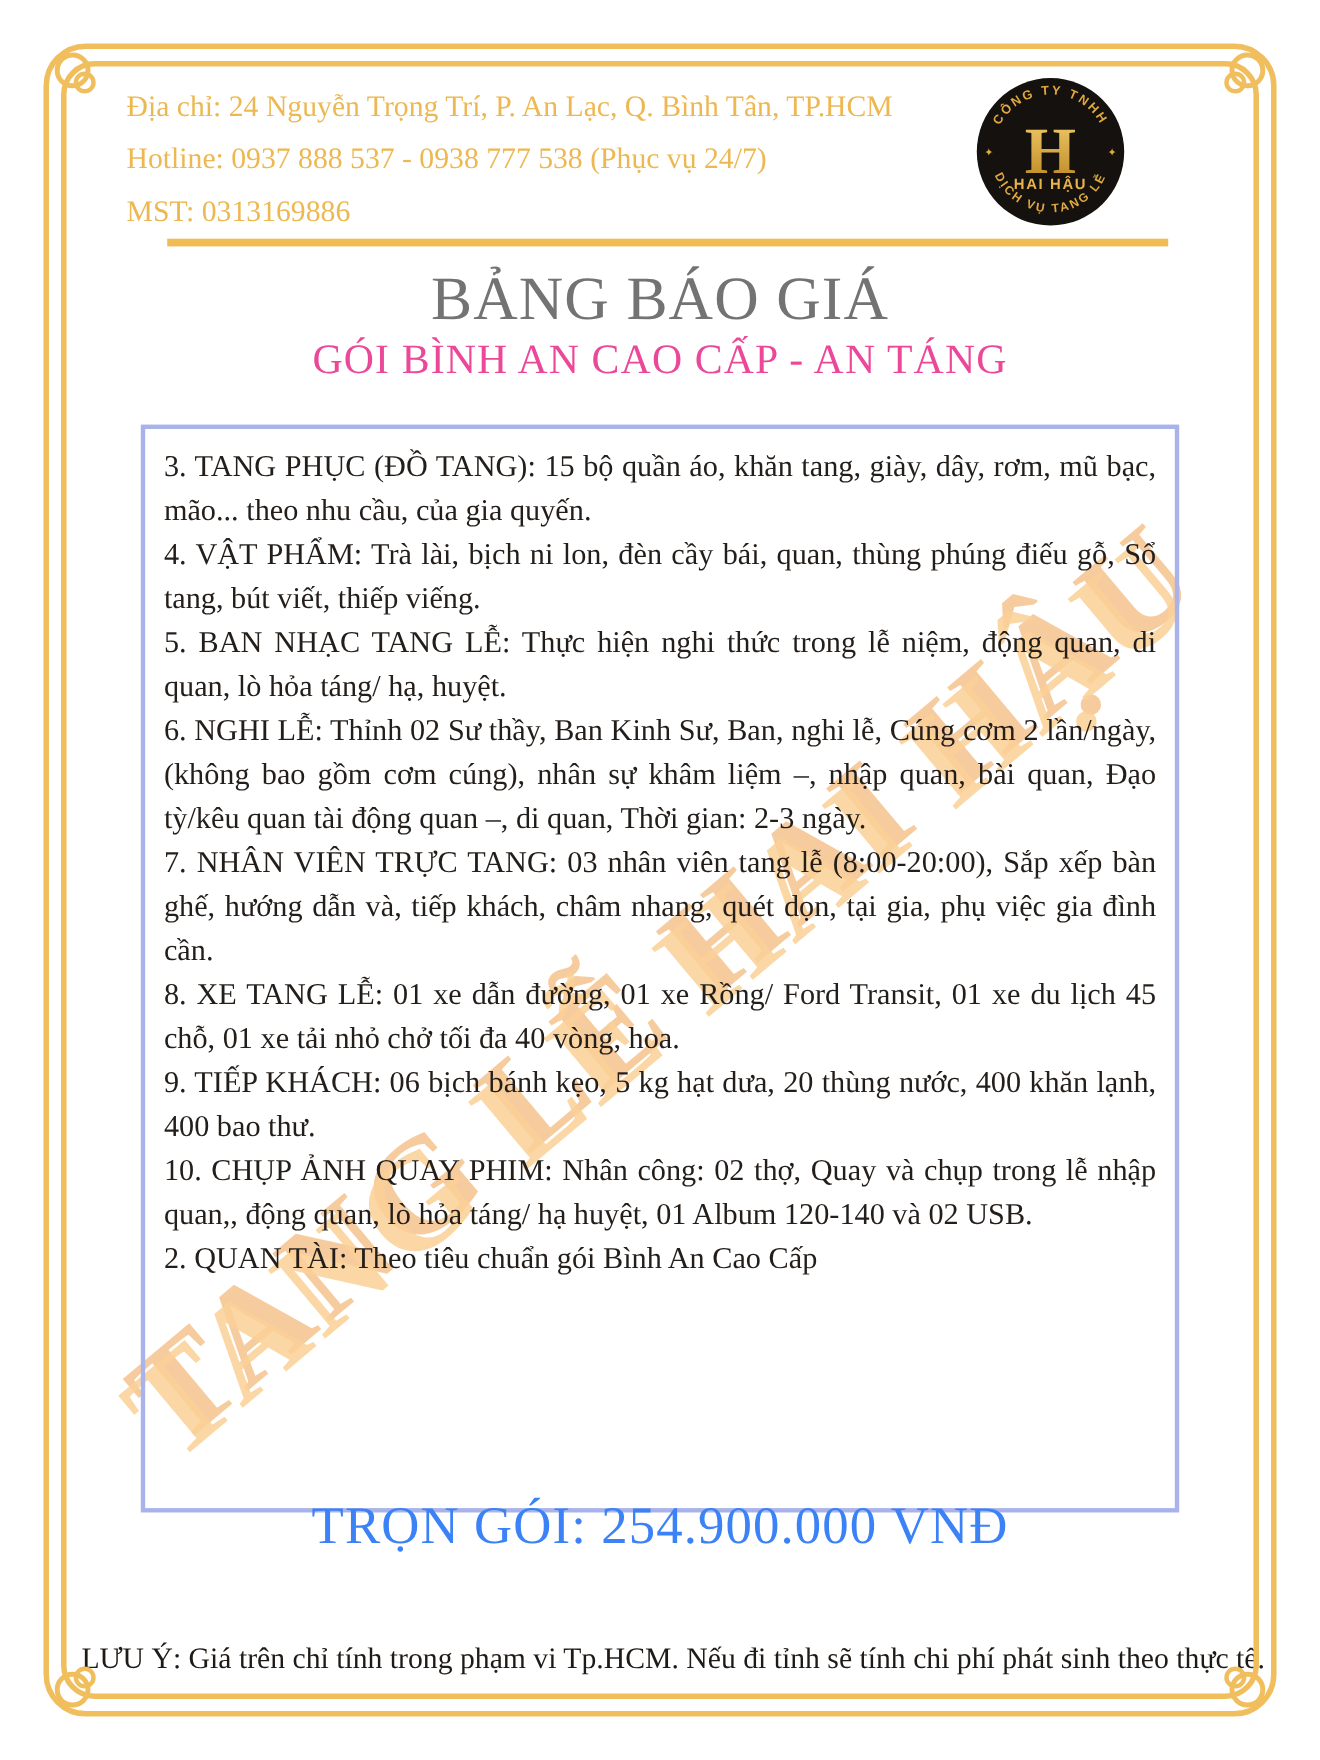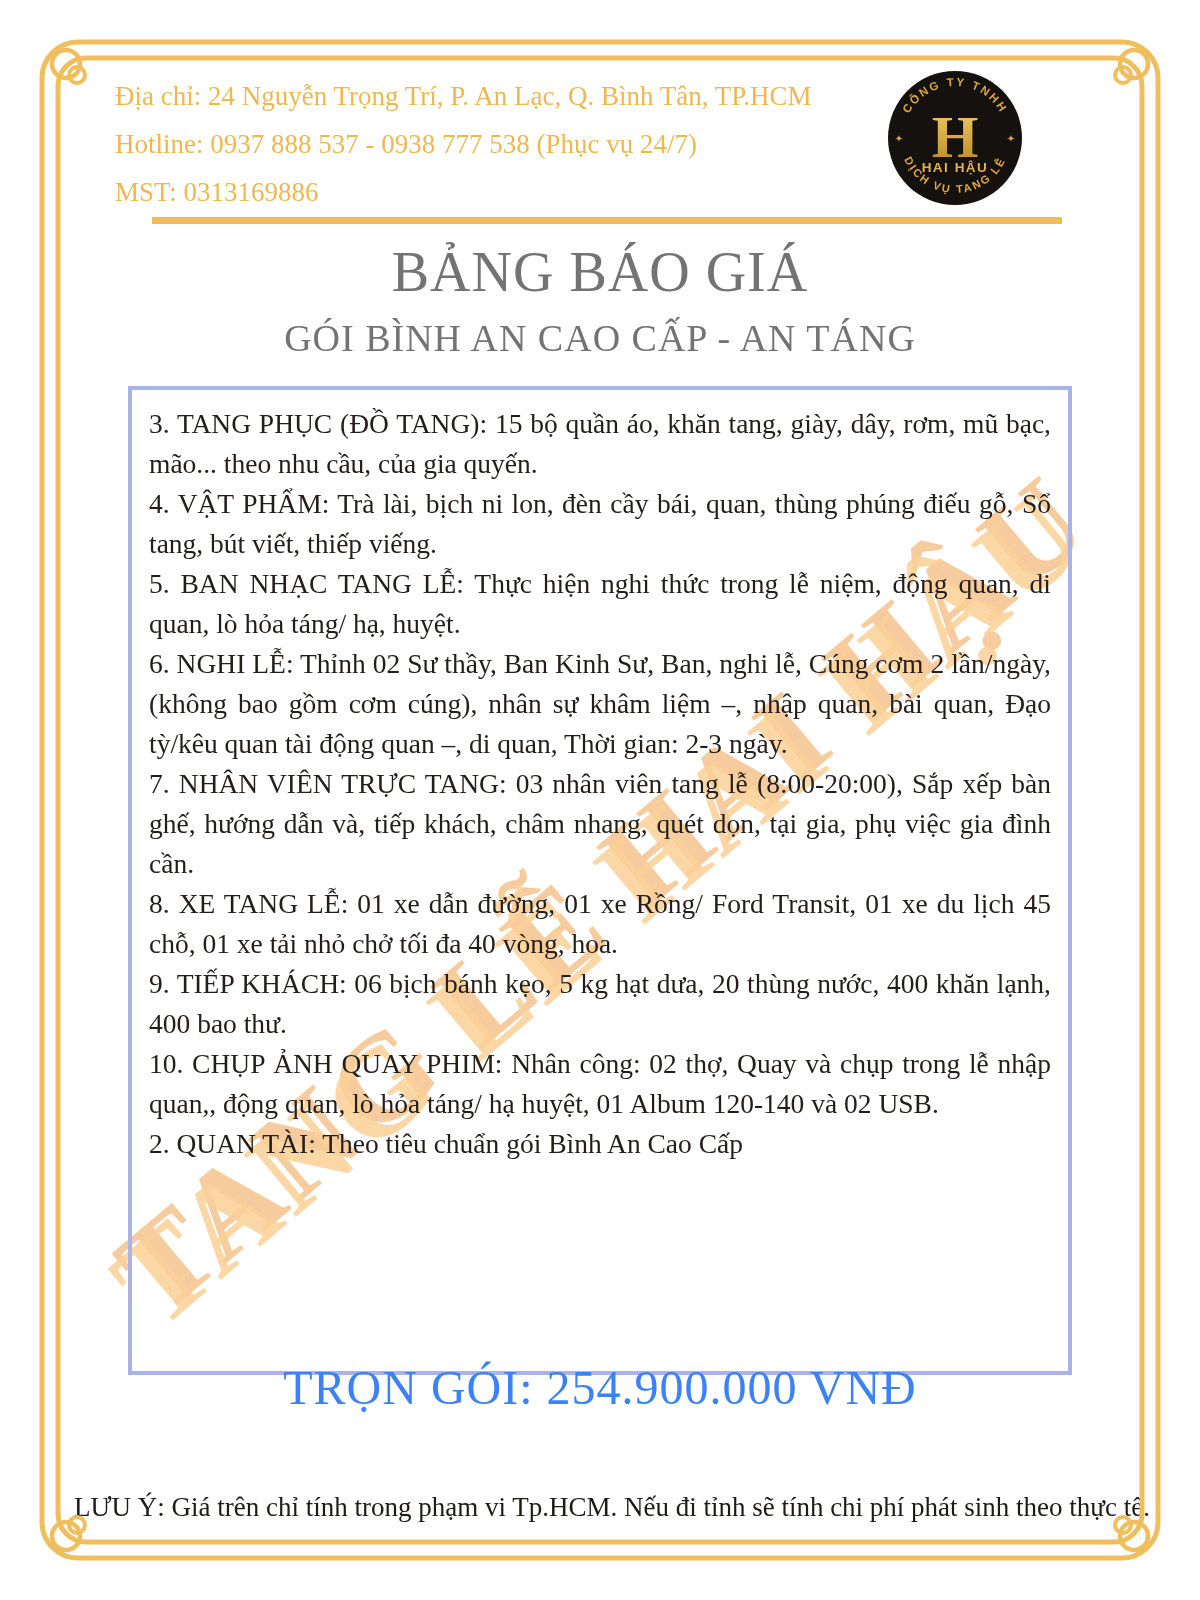--- a/index.html
+++ b/index.html
@@ -9,21 +9,21 @@
   .border-svg{position:absolute;left:0;top:0;z-index:3;pointer-events:none;}
 
   .header{position:absolute;left:115px;top:72px;z-index:2;color:#edb851;font-size:27px;line-height:48px;}
   .header div{white-space:nowrap;}
 
   .logo{position:absolute;left:885px;top:68px;width:140px;height:140px;z-index:2;}
 
   .gold-rule{position:absolute;left:152px;top:217px;width:910px;height:7px;background:#f0bc55;z-index:2;}
 
   .title{position:absolute;left:0;top:240px;width:1200px;text-align:center;font-size:56px;letter-spacing:1px;color:#737373;z-index:2;}
-  .subtitle{position:absolute;left:0;top:316px;width:1200px;text-align:center;font-size:38px;letter-spacing:1px;color:#737373;z-index:2;}
+  .subtitle{position:absolute;left:0;top:305px;width:1200px;text-align:center;font-size:38px;letter-spacing:1px;color:#ec4899;z-index:2;}
 
   .watermark{position:absolute;left:50%;top:908px;transform:translate(-50%,-50%) rotate(-40deg);
     font-size:124px;font-weight:bold;letter-spacing:7px;white-space:nowrap;z-index:1;
     color:rgba(250,208,150,0.85);text-shadow:13px -9px 0 rgba(238,162,80,0.55);}
 
   .box{position:absolute;left:128px;top:386px;width:944px;height:989px;border:4px solid #a9b3ea;
     box-sizing:border-box;padding:14px 17px 0 17px;z-index:2;background:transparent;}
   .box .item{margin:0;font-size:27.5px;line-height:40px;text-align:justify;color:#241e1a;}
 
   .total{position:absolute;left:0;top:1360px;width:1200px;text-align:center;font-size:48px;letter-spacing:1px;color:#3b82f6;z-index:2;}

